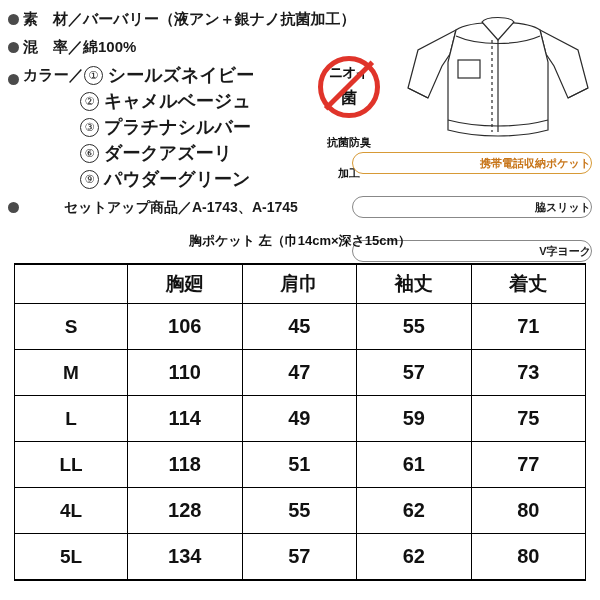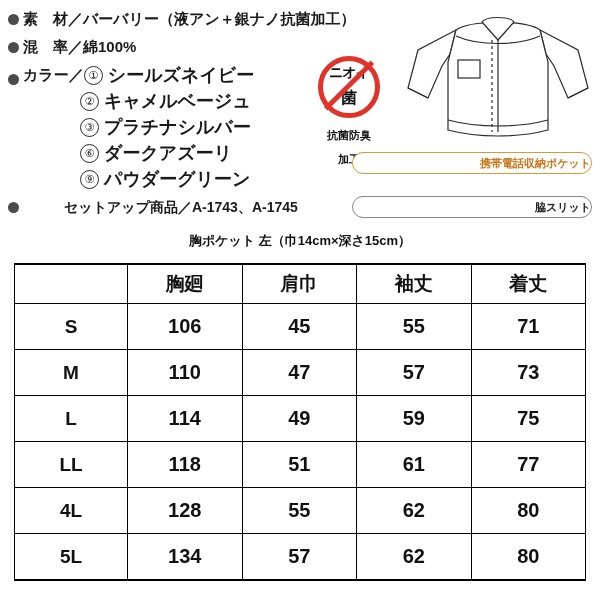--- a/index.html
+++ b/index.html
@@ -148,21 +148,21 @@
     position: absolute;
     left: 0;
     top: 32px;
     width: 62px;
     font-size: 16px;
     font-weight: bold;
     color: #111;
     text-align: center;
   }
   .badge-caption {
-    margin-top: 11px;
+    margin-top: 18px;
     font-size: 11px;
     line-height: 13px;
     font-weight: bold;
     color: #111;
   }
 
   
   .shirt {
     position: absolute;
     left: 398px;
@@ -335,20 +335,21 @@
       <path d="M10 86 L30 96" fill="none"></path>
       <path d="M190 86 L170 96" fill="none"></path>
 
       <rect x="60" y="58" width="22" height="18" fill="none"></rect>
     </g>
   </svg>
 
   <div class="pills">
     <div class="pill">携帯電話収納ポケット</div>
     <div class="pill dark">脇スリット</div>
+    <div class="pill dark">V字ヨーク</div>
   </div>
 
   <div class="pocket-title">胸ポケット 左（巾14cm×深さ15cm）</div>
 
   <table class="size-table">
     <thead>
       <tr>
         <th class="col-size"></th>
         <th>胸廻</th>
         <th>肩巾</th>

